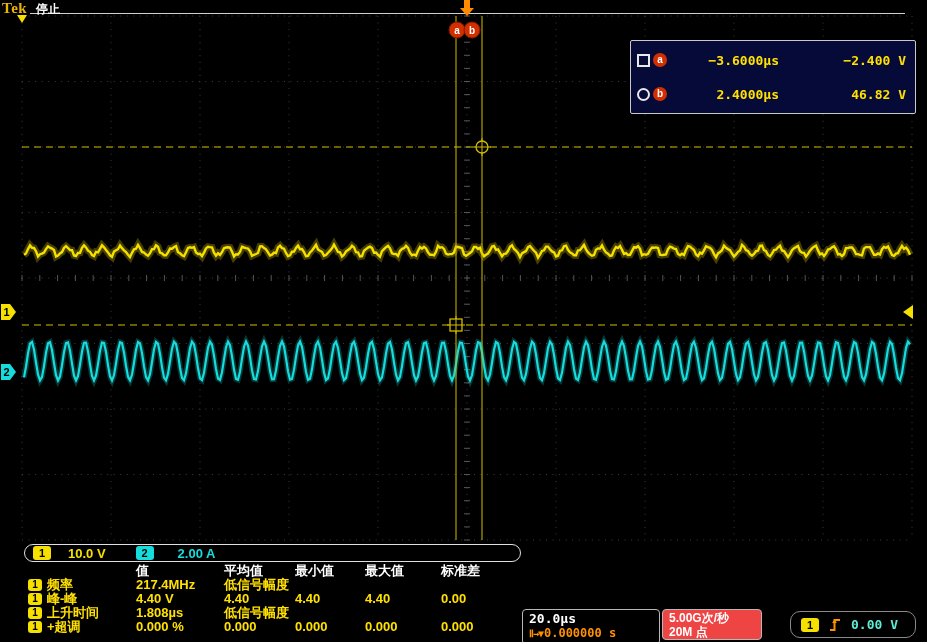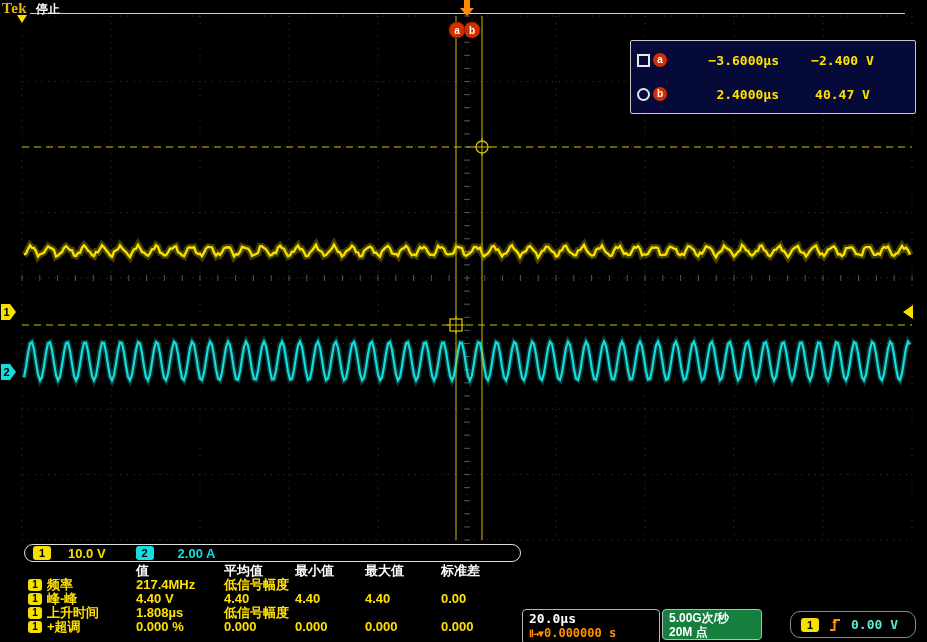--- a/index.html
+++ b/index.html
@@ -20,21 +20,21 @@
         font:bold 13px "DejaVu Sans Mono",monospace;}
   .mk{flex:0 0 auto;width:9px;height:9px;margin-left:2px;}
   .mk.sq{border:2px solid #e8e8e8;}
   .mk.ci{border:2px solid #e8e8e8;border-radius:50%;}
   .mk.none{border:none;width:13px;height:1px;}
   .bub{flex:0 0 auto;width:14px;height:14px;border-radius:50%;background:#d22e00;color:#fff;
        font:bold 10px/14px "Liberation Sans",sans-serif;text-align:center;margin-left:3px;}
   .bubsp{flex:0 0 auto;width:17px;}
   .ct{width:112px;text-align:right;white-space:pre;}
   .ct.ctr{text-align:center;}
-  .cv{flex:1;text-align:center;padding-right:5px;white-space:pre;}
+  .cv{flex:1;text-align:right;padding-right:5px;white-space:pre;}
 
   
   .ch-bar{left:24px;top:544px;width:497px;height:18px;border:1px solid #e0e0e0;border-radius:9px;
           background:#000;display:flex;align-items:center;padding-left:8px;}
   .badge{display:inline-block;min-width:10px;padding:0 4px;height:14px;border-radius:3px;color:#000;
          font:bold 11px/14px "Liberation Sans",sans-serif;text-align:center;}
   .bg-ch1{background:#f5e000;}
   .bg-ch2{background:#16dcdc;}
   .ch1-txt{color:#f5e000;font:bold 13px "Liberation Sans",sans-serif;margin-left:17px;}
   .ch2-txt{color:#16dcdc;font:bold 13px "Liberation Sans",sans-serif;margin-left:24px;}
@@ -51,21 +51,21 @@
   .mname .badge{height:12px;line-height:12px;font-size:10px;min-width:8px;padding:0 3px;}
   .warn{grid-column:3/7;}
 
   
   .hbox{left:522px;top:609px;width:138px;height:36px;border:1px solid #b8b8b8;border-radius:4px;
         background:#000;padding:1px 6px;}
   .hb1{color:#fff;font:bold 13px "DejaVu Sans Mono",monospace;}
   .hb2{color:#ff9000;font:bold 12px "DejaVu Sans Mono",monospace;display:flex;align-items:center;gap:1px;}
   .hb2 .picon{font-size:10px;letter-spacing:-1px;}
   .acqbox{left:662px;top:609px;width:100px;height:31px;border:1px solid #b8b8b8;border-radius:4px;
-          background:#15803d;padding:1px 6px;color:#fff;font:bold 12px "Liberation Sans",sans-serif;}
+          background:#ef4444;padding:1px 6px;color:#fff;font:bold 12px "Liberation Sans",sans-serif;}
   .acqbox div{line-height:14px;}
   .trigbox{left:790px;top:611px;width:126px;height:27px;border:1px solid #8a8a8a;border-radius:10px;
            background:#000;display:flex;align-items:center;gap:10px;padding:0 10px;}
   .trig-level{color:#5eead4;font:bold 13px "DejaVu Sans Mono",monospace;}
   .slope{width:12px;height:16px;}
 </style>
 </head>
 <body>
 
 <div class="scope">
@@ -241,21 +241,21 @@
     <div class="crow">
       <span class="mk sq"></span>
       <span class="bub">a</span>
       <span class="ct">−3.6000µs</span>
       <span class="cv">−2.400 V</span>
     </div>
     <div class="crow">
       <span class="mk ci"></span>
       <span class="bub">b</span>
       <span class="ct">2.4000µs</span>
-      <span class="cv">40.47 V</span>
+      <span class="cv">46.82 V</span>
     </div>
   </div>
 
   <div class="ovl ch-bar">
     <span class="badge bg-ch1">1</span>
     <span class="ch1-txt">10.0 V</span>
     <span class="ch-gap"></span>
     <span class="badge bg-ch2">2</span>
     <span class="ch2-txt">2.00 A</span>
   </div>

